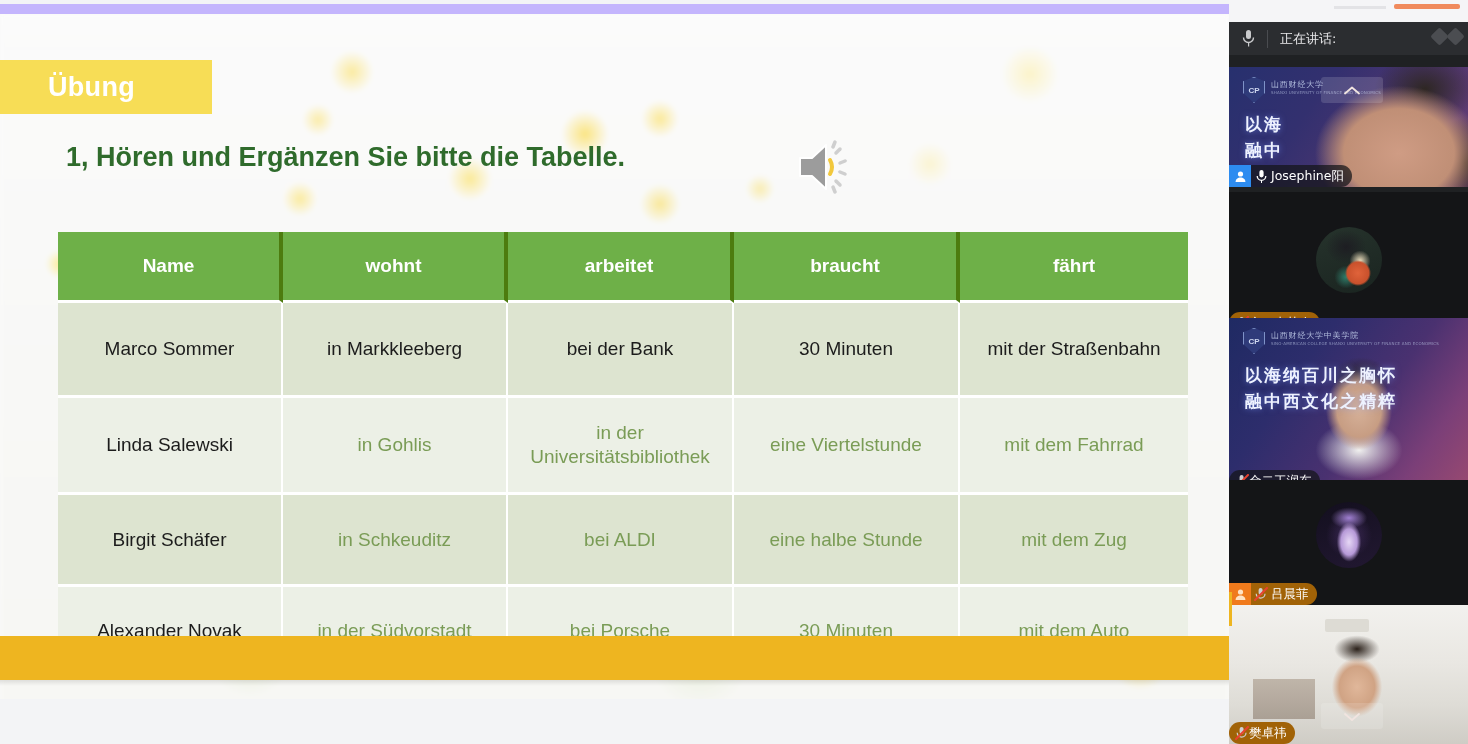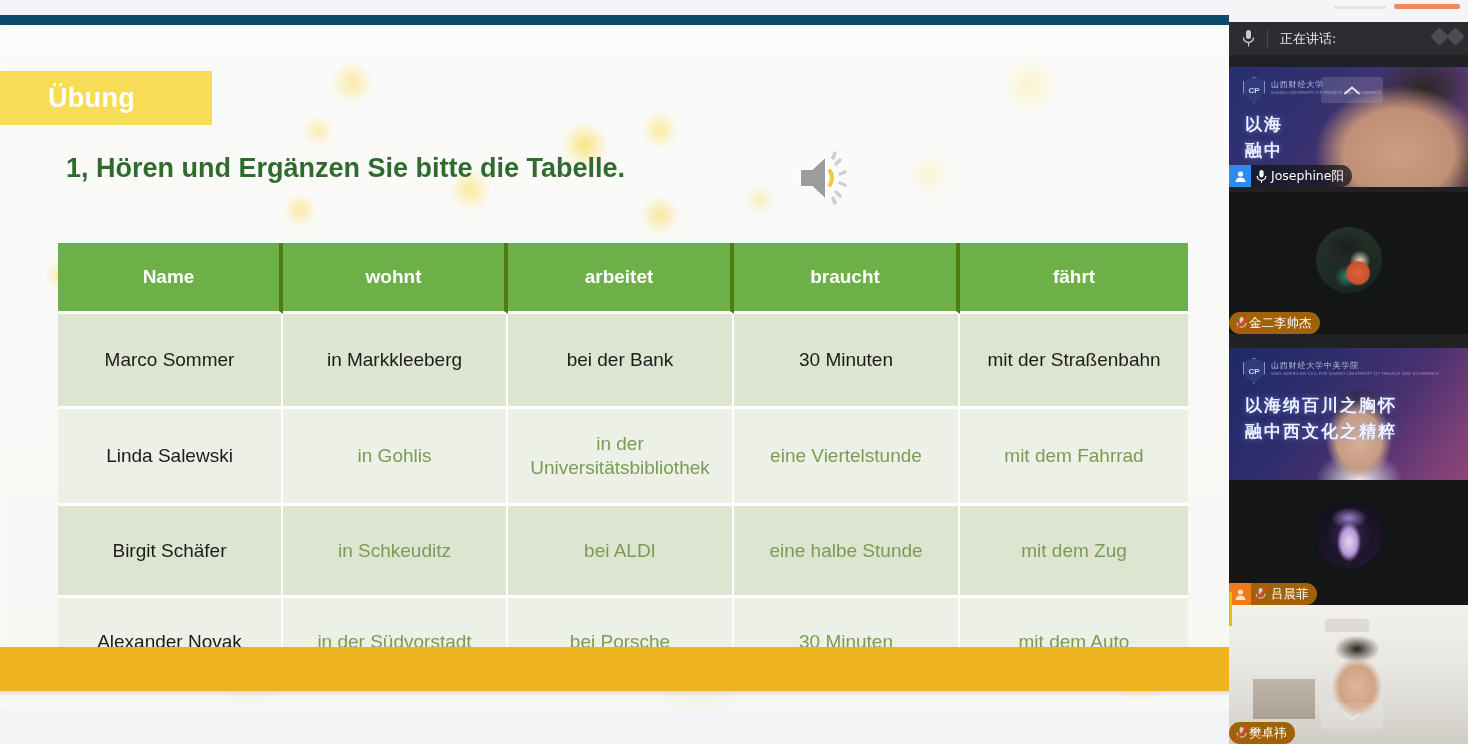--- a/index.html
+++ b/index.html
@@ -6,23 +6,23 @@
   html, body {
     width: 1468px; height: 744px;
     overflow: hidden;
     background: #f3f4f6;
     font-family: "Liberation Sans", "DejaVu Sans", sans-serif;
   }
   #app { position: relative; width: 1468px; height: 744px; }
 
   
   #slide-area {
-    position: absolute; left: 0; top: 15px;
+    position: absolute; left: 0; top: 4px;
     width: 1229px; height: 695px;
-    background: #0c4a6e;
+    background: #c4b5fd;
     overflow: hidden;
   }
   #slide-canvas {
     position: absolute; left: 0; top: 10px;
     width: 1229px; height: 702px;
     background: #fbfbfa;
     overflow: hidden;
   }
   
   .bg-flowers {
@@ -279,21 +279,21 @@
     background:
       radial-gradient(circle 18px at 42px 46px, #e0633a 0%, #c9512c 60%, rgba(201,81,44,0) 72%),
       radial-gradient(circle 16px at 30px 50px, #2e7d6a 0%, rgba(46,125,106,0) 72%),
       radial-gradient(circle 14px at 44px 34px, #f0e2c0 0%, rgba(240,226,192,0) 75%),
       radial-gradient(ellipse 26px 22px at 30px 20px, #1d1d22 0%, rgba(29,29,34,0) 78%),
       linear-gradient(160deg,#26332c,#1a2420);
   }
   #tile-lishuaijie .avatar-circle { top: 48%; }
 
   
-  #tile-wangrundong { top: 348px; height: 174px; }
+  #tile-wangrundong { top: 318px; height: 174px; }
   #tile-wangrundong .tile-video {
     background:
       radial-gradient(ellipse 46px 56px at 130px 92px, #d6b199 0%, #c79d83 48%, rgba(199,157,131,0) 72%),
       radial-gradient(ellipse 62px 42px at 130px 132px, #f1f1ef 0%, rgba(241,241,239,0) 70%),
       radial-gradient(ellipse 40px 30px at 132px 62px, #2a211c 0%, rgba(42,33,28,0) 76%),
       linear-gradient(125deg,#1f2a63 0%, #2d2d6c 30%, #4a3170 58%, #7b3f78 80%, #9a4a70 100%);
   }
 
   
   #tile-lvchenfei { top: 480px; height: 125px; background: #141517; }

